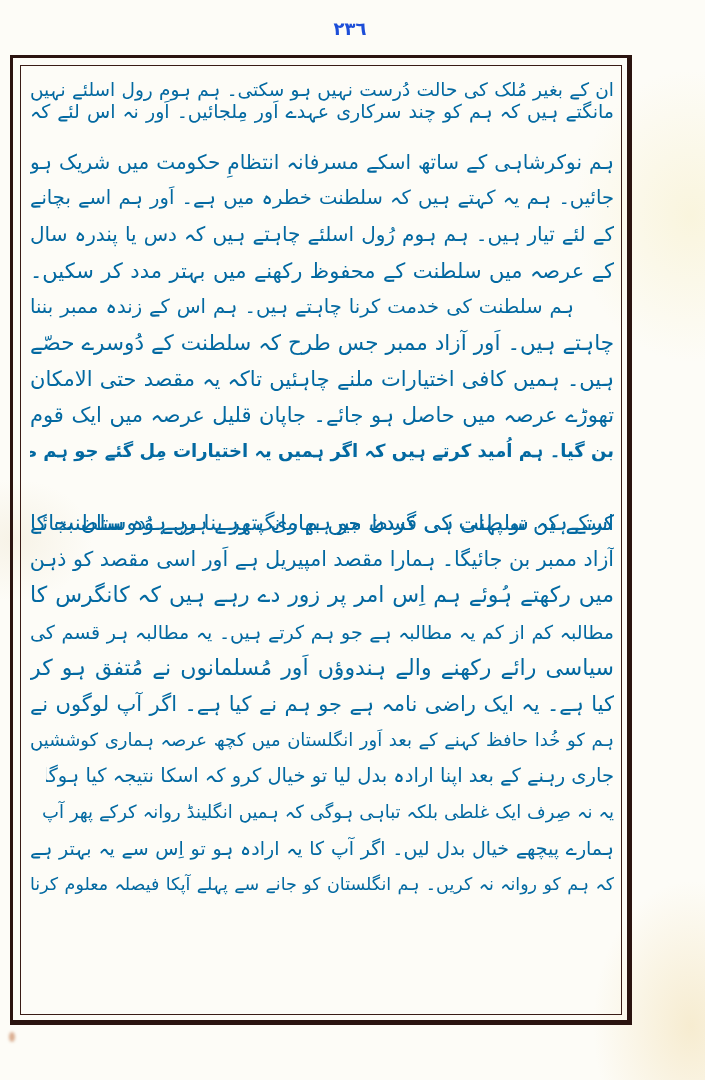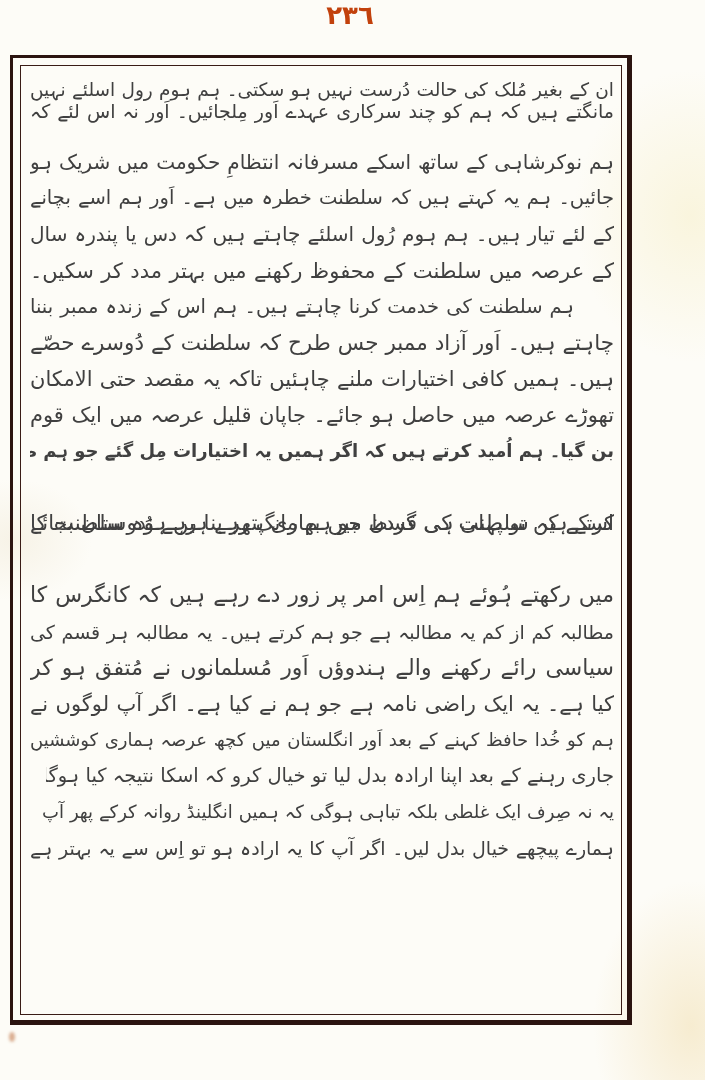--- a/index.html
+++ b/index.html
@@ -28,27 +28,27 @@
       left: 9px;
       top: 1032px;
       width: 6px;
       height: 10px;
       border-radius: 50%;
       background: rgba(190,110,60,0.55);
       filter: blur(1.5px);
     }
     .page-number {
       position: absolute;
-      top: 0;
+      top: 18px;
       left: 290px;
       width: 120px;
       text-align: center;
-      font-size: 26px;
+      font-size: 18px;
       font-weight: bold;
-      color: #c2410c;
+      color: #1d4ed8;
       letter-spacing: 1px;
       direction: rtl;
     }
     .frame-outer {
       position: absolute;
       left: 10px;
       top: 55px;
       width: 622px;
       height: 970px;
       border: 3px solid #2b1410;
@@ -74,21 +74,21 @@
       direction: rtl;
     }
     .line {
       position: absolute;
       left: 0;
       right: 0;
       height: 36px;
       line-height: 36px;
       font-family: "DejaVu Sans", sans-serif;
       font-size: 22px;
-      color: #404040;
+      color: #0369a1;
       white-space: nowrap;
       text-align: justify;
       text-align-last: justify;
       overflow: hidden;
     }
     .line.para-start {
       padding-right: 40px;
       box-sizing: border-box;
     }
   </style>
@@ -110,21 +110,23 @@
     <div class="line" style="top: 108.3px; font-size: 19.5px;">جائیں۔ ہم یہ کہتے ہیں کہ سلطنت خطرہ میں ہے۔ اَور ہم اسے بچانے</div>
     <div class="line" style="top: 144.4px; font-size: 20px;">کے لئے تیار ہیں۔ ہم ہوم رُول اسلئے چاہتے ہیں کہ دس یا پندرہ سال</div>
     <div class="line para-start" style="top: 216.6px; font-size: 19.5px;">ہم سلطنت کی خدمت کرنا چاہتے ہیں۔ ہم اس کے زندہ ممبر بننا</div>
     <div class="line" style="top: 180.5px; font-size: 21px;">کے عرصہ میں سلطنت کے محفوظ رکھنے میں بہتر مدد کر سکیں۔</div>
     <div class="line" style="top: 288.8px; font-size: 21px;">ہیں۔ ہمیں کافی اختیارات ملنے چاہئیں تاکہ یہ مقصد حتی الامکان</div>
     <div class="line" style="top: 252.7px; font-size: 21.5px;">چاہتے ہیں۔ اَور آزاد ممبر جس طرح کہ سلطنت کے دُوسرے حصّے</div>
     <div class="line" style="top: 324.9px; font-size: 21px;">تھوڑے عرصہ میں حاصل ہو جائے۔ جاپان قلیل عرصہ میں ایک قوم</div>
     <div class="line" style="top: 361px; font-size: 18px; font-weight: bold;">بن گیا۔ ہم اُمید کرتے ہیں کہ اگر ہمیں یہ اختیارات مِل گئے جو ہم طلب</div>
     <div class="line" style="top: 397.1px; font-size: 21px; margin-top: 36px;">کرتے ہیں تو پہلی ہی قسط جو ہم مانگ رہے ہیں ہندوستان بجائے</div>
     <div class="line" style="top: 433.2px; font-size: 21.5px;">اسکے کہ سلطنت کی گردن میں بھاری پتھر بنا رہے وُہ سلطنت کا</div>
+    <div class="line" style="top: 469.3px; font-size: 20.5px;">آزاد ممبر بن جائیگا۔ ہمارا مقصد امپیریل ہے اَور اسی مقصد کو ذہن</div>
     <div class="line" style="top: 505.4px;">میں رکھتے ہُوئے ہم اِس امر پر زور دے رہے ہیں کہ کانگرس کا</div>
     <div class="line" style="top: 541.5px; font-size: 19px;">مطالبہ کم از کم یہ مطالبہ ہے جو ہم کرتے ہیں۔ یہ مطالبہ ہر قسم کی</div>
     <div class="line" style="top: 577.6px;">سیاسی رائے رکھنے والے ہندوؤں اَور مُسلمانوں نے مُتفق ہو کر</div>
     <div class="line" style="top: 613.7px; font-size: 21px;">کیا ہے۔ یہ ایک راضی نامہ ہے جو ہم نے کیا ہے۔ اگر آپ لوگوں نے</div>
     <div class="line" style="top: 649.8px; font-size: 18px;">ہم کو خُدا حافظ کہنے کے بعد اَور انگلستان میں کچھ عرصہ ہماری کوششیں</div>
     <div class="line" style="top: 685.9px; font-size: 19.5px; margin-left: 16px;">جاری رہنے کے بعد اپنا ارادہ بدل لیا تو خیال کرو کہ اسکا نتیجہ کیا ہوگا۔</div>
     <div class="line" style="top: 722px; font-size: 18px; margin-left: 12px;">یہ نہ صِرف ایک غلطی بلکہ تباہی ہوگی کہ ہمیں انگلینڈ روانہ کرکے پھر آپ</div>
     <div class="line" style="top: 758.1px; font-size: 19px;">ہمارے پیچھے خیال بدل لیں۔ اگر آپ کا یہ ارادہ ہو تو اِس سے یہ بہتر ہے</div>
+    <div class="line" style="top: 794.2px; font-size: 17.5px;">کہ ہم کو روانہ نہ کریں۔ ہم انگلستان کو جانے سے پہلے آپکا فیصلہ معلوم کرنا</div>
   </div>
 
 </body></html>

